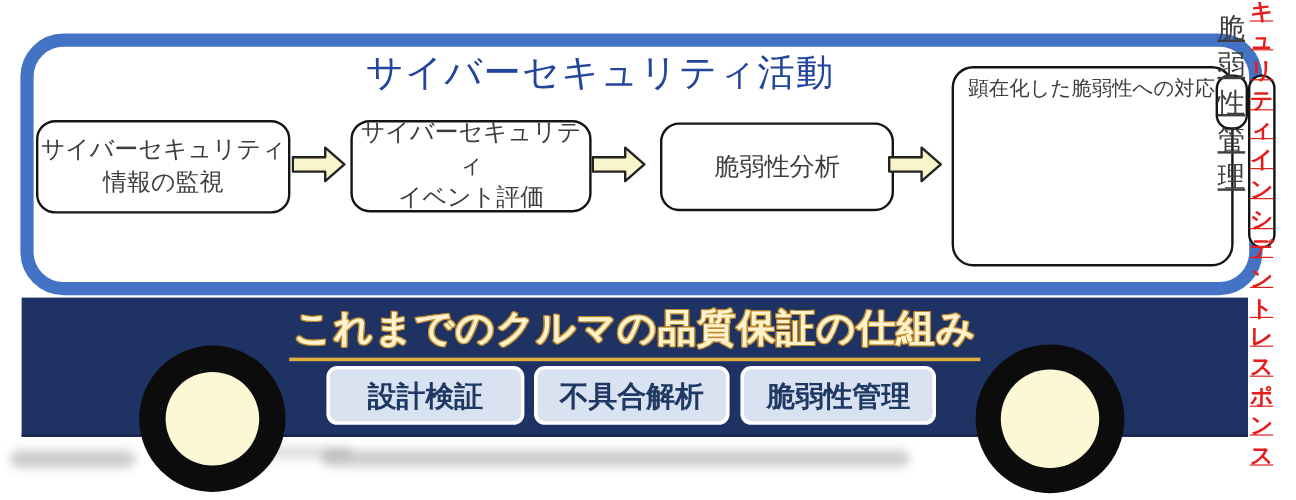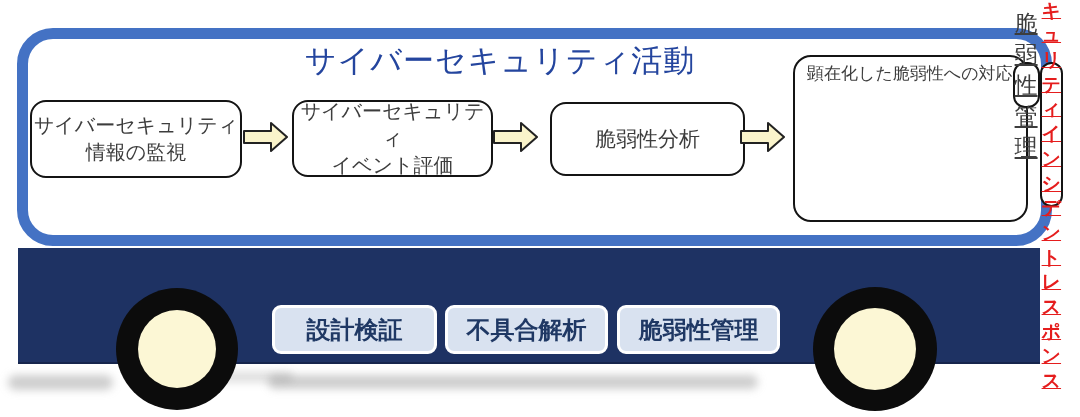--- a/index.html
+++ b/index.html
@@ -123,20 +123,23 @@
 </head>
 <body>
 
 <div class="canvas">
 
   <div class="ground-shadow" id="shadow-1"></div>
   <div class="ground-shadow" id="shadow-2"></div>
   <div class="ground-shadow" id="shadow-3"></div>
 
   <div class="car-body">
+    <div class="car-title">
+      <span class="car-title-text">これまでのクルマの品質保証の仕組み</span>
+    </div>
     <div class="qa-box" id="qa-1">
       <span class="label">設計検証</span>
     </div>
     <div class="qa-box" id="qa-2">
       <span class="label">不具合解析</span>
     </div>
     <div class="qa-box" id="qa-3">
       <span class="label">脆弱性管理</span>
     </div>
   </div>

